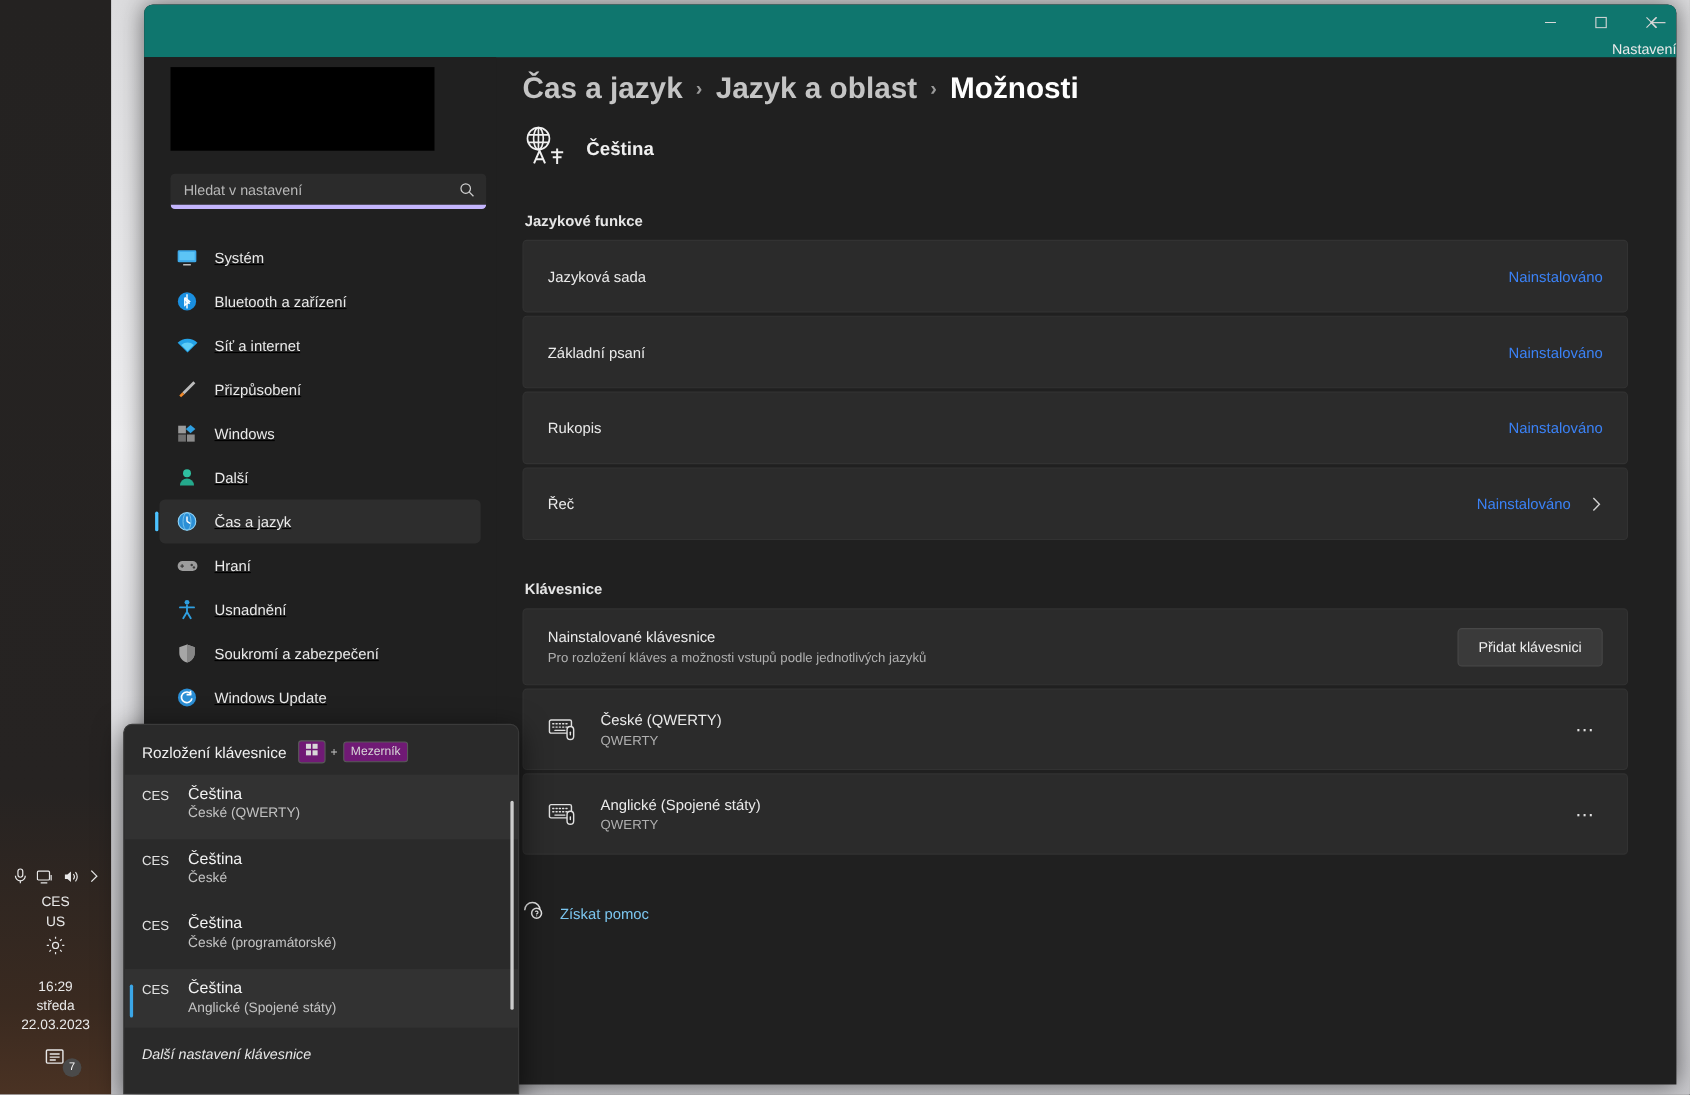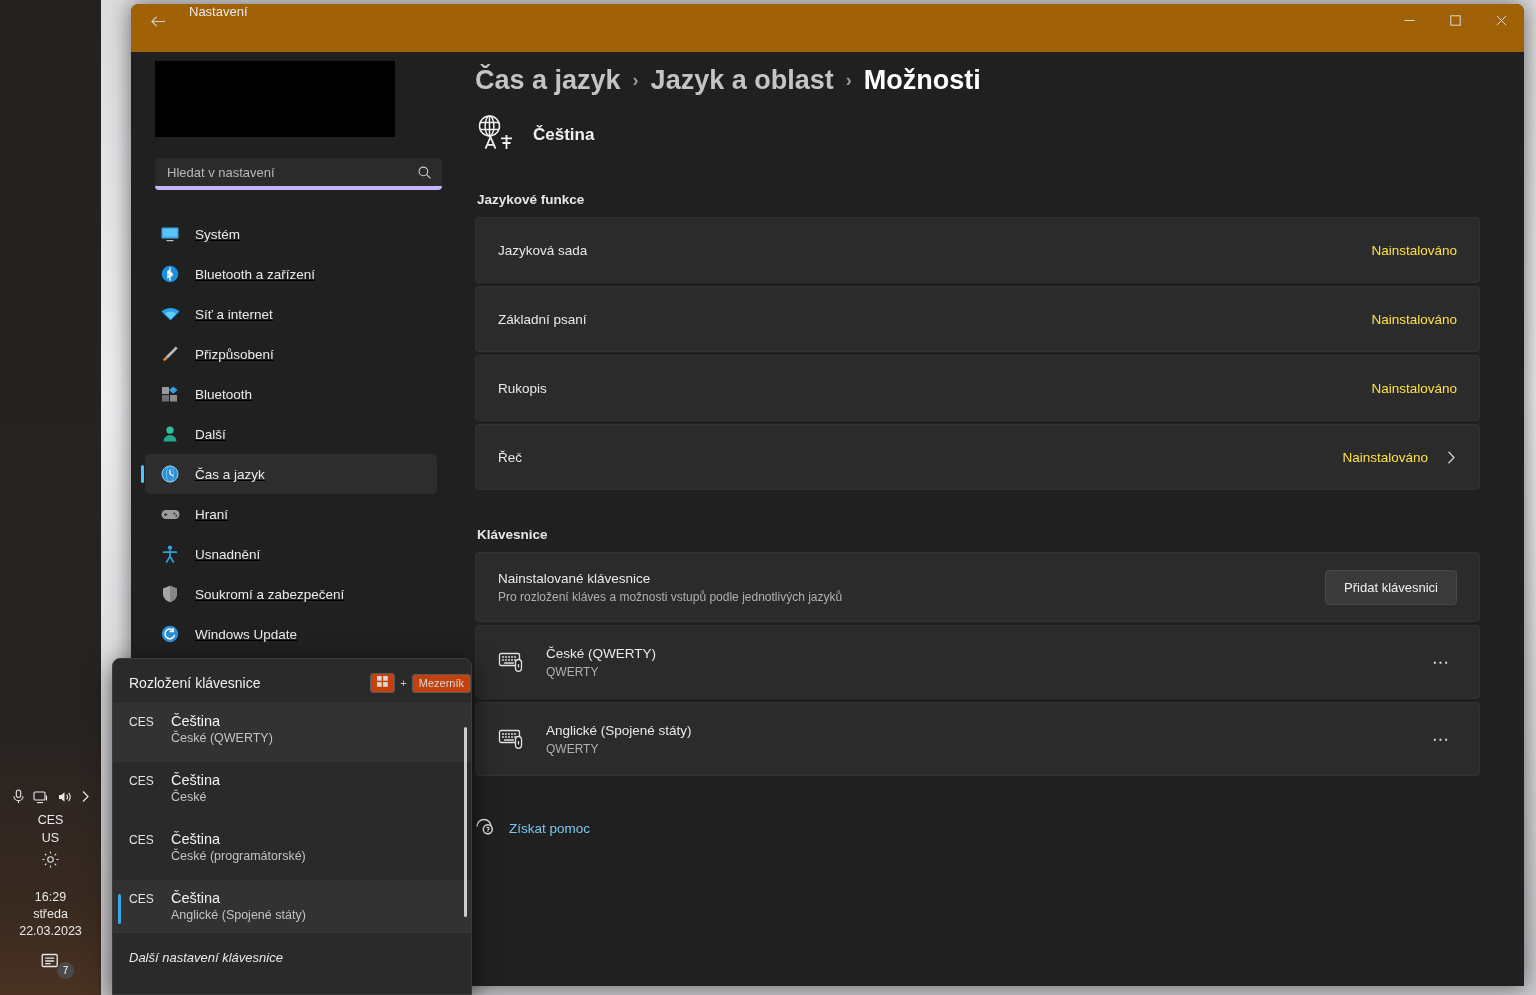--- a/index.html
+++ b/index.html
@@ -63,22 +63,23 @@
     position: absolute; left: 131px; top: 4px;
     width: 1393px; height: 982px;
     background: #202020;
     border-radius: 8px 8px 0 0;
     box-shadow: 0 0 22px rgba(0,0,0,.55);
     overflow: hidden;
     z-index: 20;
   }
   #titlebar {
     height: 48px; position: relative;
-    display: flex; align-items: flex-start;
-    background: #a16207;
+    display: flex; align-items: flex-end;
+    background: #0f766e;
+    flex-direction: column;
   }
   #back-button {
     width: 34px; height: 34px; margin-left: 10px;
     display: flex; align-items: center; justify-content: center;
     border-radius: 5px; color: #cfcfcf; cursor: pointer;
   }
   #window-title { margin-left: 14px; font-size: 13px; color: #eaeaea; }
   #window-controls { position: absolute; right: 0; top: 0; display: flex; }
   .wc {
     width: 46px; height: 33px; display: flex; align-items: center; justify-content: center;
@@ -146,21 +147,21 @@
   #keyboards-title { margin-top: 37px; }
 
   .card {
     background: #2b2b2b; border: 1px solid #323232;
     border-radius: 4px; margin-bottom: 3px;
     display: flex; align-items: center;
     padding: 0 22px; min-height: 66px;
   }
   .card.clickable { cursor: pointer; align-items: center; }
   .card-label { font-size: 13.5px; color: #eaeaea; flex: 1; }
-  .card-status { font-size: 13.5px; color: #fde047; }
+  .card-status { font-size: 13.5px; color: #3b82f6; }
   .card-chevron { color: #cfcfcf; margin-left: 18px; display: flex; }
 
   #installed-kb-card { min-height: 70px; }
   .kb-head-text { flex: 1; }
   .kb-head-title { font-size: 13.5px; color: #eaeaea; }
   .kb-head-sub { font-size: 12px; color: #b0b0b0; margin-top: 4px; }
   #add-keyboard-button {
     background: #3a3a3a; border: 1px solid #484848;
     border-radius: 4px; color: #f0f0f0; font-size: 13px;
     padding: 9px 18px; cursor: pointer;
@@ -190,27 +191,26 @@
     width: 360px; height: 337px;
     background: #2a2a2a;
     border: 1px solid #3b3b3b;
     border-radius: 8px 8px 0 0;
     box-shadow: 0 6px 26px rgba(0,0,0,.6);
     z-index: 60; overflow: hidden;
   }
   #kb-flyout-header {
     display: flex; align-items: center; gap: 10px;
     padding: 14px 0 10px 16px;
-    justify-content: space-between;
   }
   #kb-flyout-title { font-size: 14px; color: #f0f0f0; }
   #kb-shortcut { display: flex; align-items: center; gap: 5px; }
   .key-cap {
     border: 1px solid #595959; border-radius: 3px;
-    background: #c2410c; color: #d8d8d8;
+    background: #701a75; color: #d8d8d8;
     font-size: 11px; padding: 2px 6px; line-height: 13px;
   }
   #plus-sign { color: #c0c0c0; font-size: 11px; }
   #kb-flyout-list { position: relative; height: 229px; overflow: hidden; }
   .kb-opt {
     display: flex; align-items: flex-start; gap: 14px;
     padding: 10px 16px 10px 16px; height: 59px; cursor: pointer; position: relative;
   }
   .kb-opt.hovered { background: #323232; }
   .kb-opt.selected { background: #323232; }
@@ -379,21 +379,21 @@
 
       <div class="nav-item">
         <span class="nav-icon">
           <svg width="20" height="20" viewBox="0 0 20 20">
               <rect x="2" y="3" width="7" height="7" fill="#9a9a9a"></rect>
               <rect x="2" y="11" width="7" height="6.5" fill="#6f6f6f"></rect>
               <rect x="10" y="11" width="7" height="6.5" fill="#8c8c8c"></rect>
               <path d="M13.2 2.4 17.6 6.1 13.2 9.8 8.9 6.1z" fill="#2f9fe0"></path>
             </svg>
         </span>
-        <span class="nav-label">Bluetooth</span>
+        <span class="nav-label">Windows</span>
       </div>
 
       <div class="nav-item">
         <span class="nav-icon">
           <svg width="20" height="20" viewBox="0 0 20 20">
               <circle cx="10" cy="6.2" r="3.6" fill="#2fbfa0"></circle>
               <path d="M3.6 17.4a6.4 6.4 0 0 1 12.8 0z" fill="#24a98c"></path>
             </svg>
         </span>
         <span class="nav-label">Další</span>

